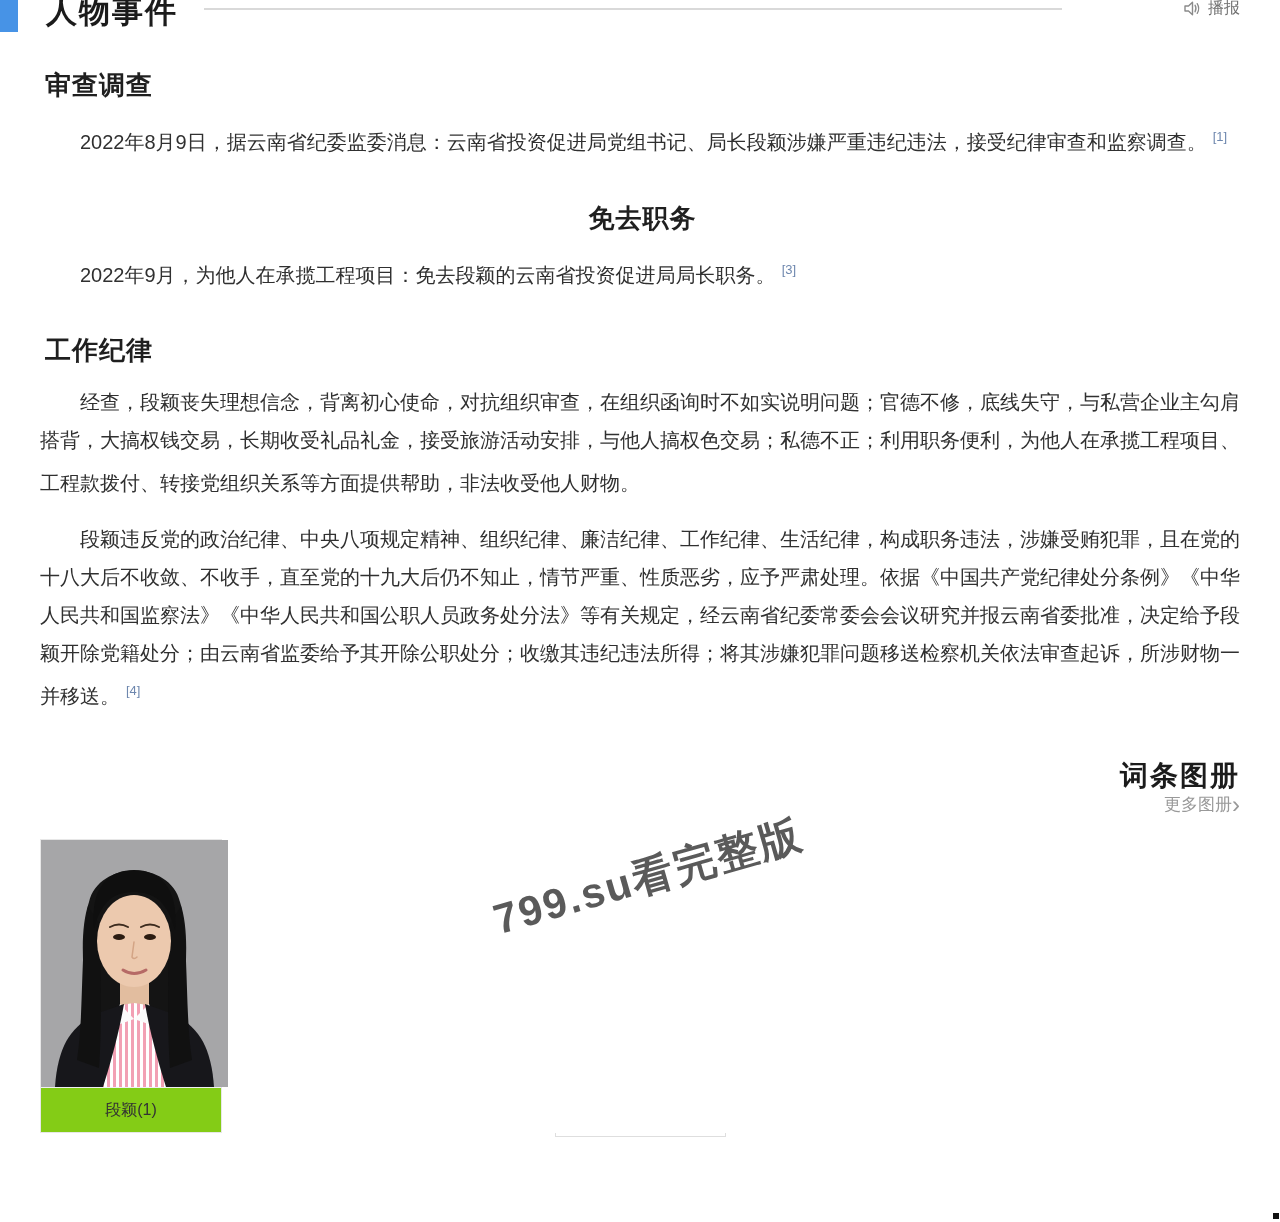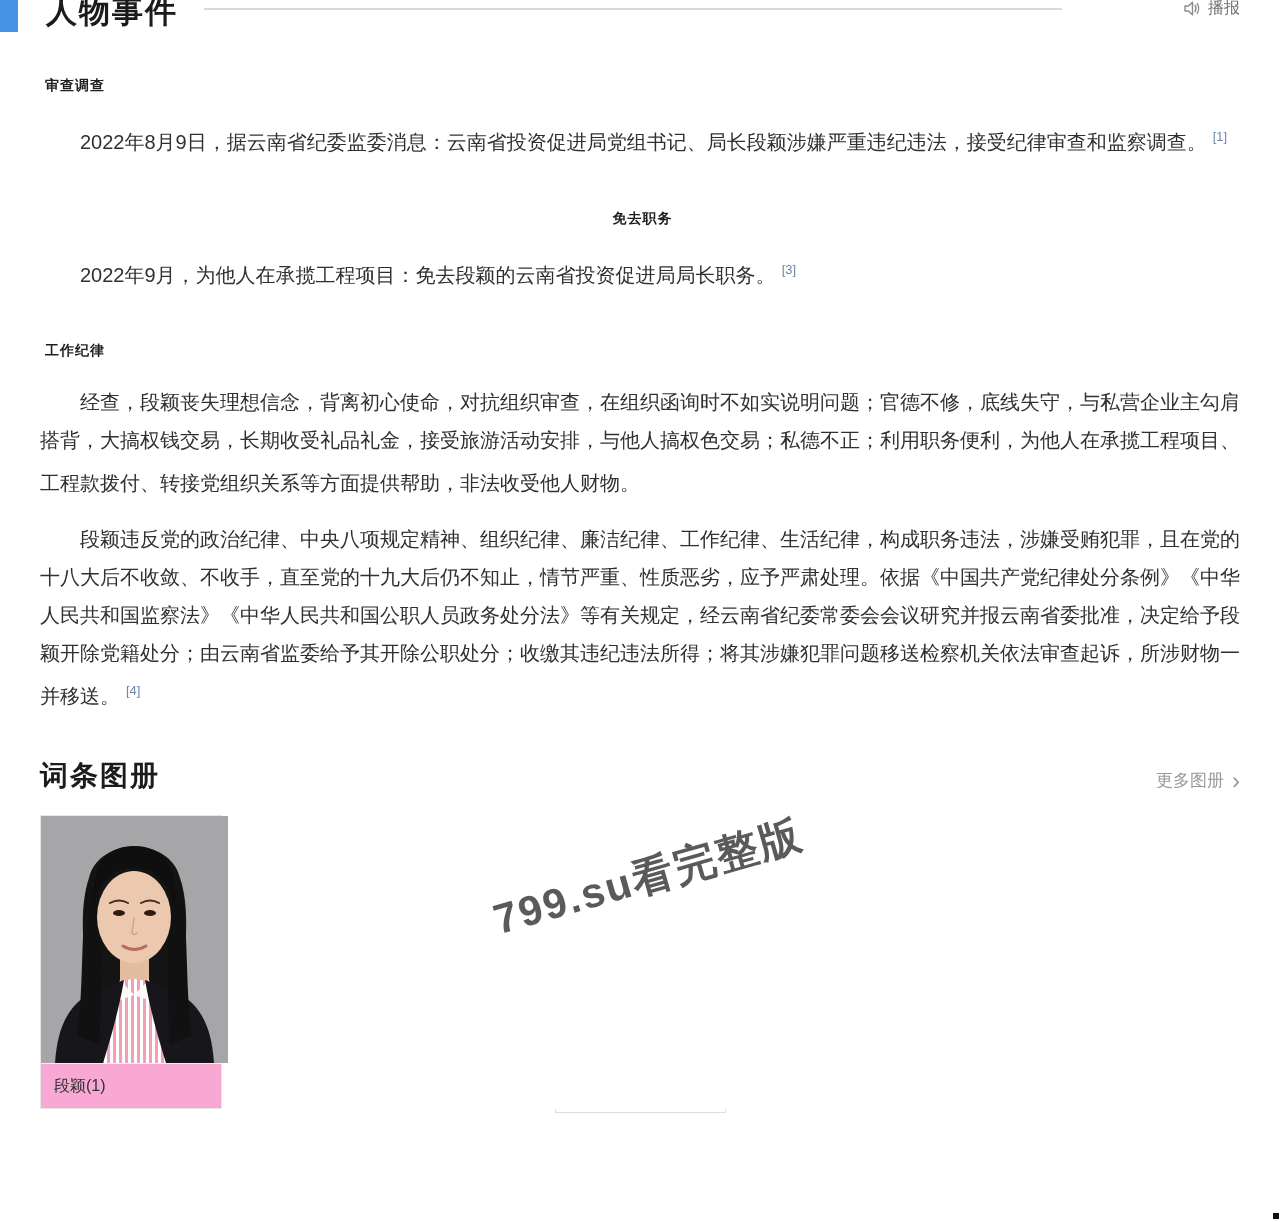--- a/index.html
+++ b/index.html
@@ -33,52 +33,53 @@
   }
   .broadcast-btn {
     display:flex; align-items:center; gap:7px;
     margin-top:4px; color:#6f6f6f; font-size:16px;
     cursor:pointer; white-space:nowrap;
   }
   .broadcast-btn svg { display:block; }
 
   
   .section-heading {
-    font-size:14px; font-weight:bold; color:#1f1f1f;
+    font-size:26px; font-weight:bold; color:#1f1f1f;
     margin:36px 0 0 5px; letter-spacing:1px; line-height:30px;
   }
   .para {
     font-size:20px; line-height:38px; color:#303030;
     text-indent:2em; text-align:justify;
     margin:18px 0 0 0;
   }
   .para + .para { }
   .ref {
     color:#6e87ae; font-size:13px; font-weight:normal;
     margin-left:6px; cursor:pointer; text-indent:0;
   }
 
   
   .gallery-header {
     display:flex; align-items:flex-end; justify-content:space-between;
     margin-top:44px;
+    flex-direction:column;
   }
   .gallery-title {
     font-size:28px; font-weight:bold; color:#1b1b1b;
     margin:0; letter-spacing:2px; line-height:34px;
   }
   .more-link {
-    display:flex; align-items:center; gap:8px;
+    display:flex; align-items:center; 
     color:#999; font-size:17px; cursor:pointer; line-height:24px;
   }
   .more-arrow { font-size:24px; line-height:18px; color:#999; }
 
   .photo-card {
     margin-top:22px; width:182px;
-    border:1px solid #e7e7e7; background:#f9a8d4; cursor:pointer;
+    border:1px solid #e7e7e7; background:#84cc16; cursor:pointer;text-align:center;
   }
   .photo-frame { width:187px; height:247px; overflow:hidden; background:#a6a6a8; }
   .photo-caption {
     padding:12px 13px; font-size:16px; color:#333;
     border-top:1px solid #f0f0f0; line-height:20px;
   }
   .stack-line-1, .stack-line-2 {
     margin:0 auto; background:#fff;
     border:1px solid #dedede; border-top:none;
   }

